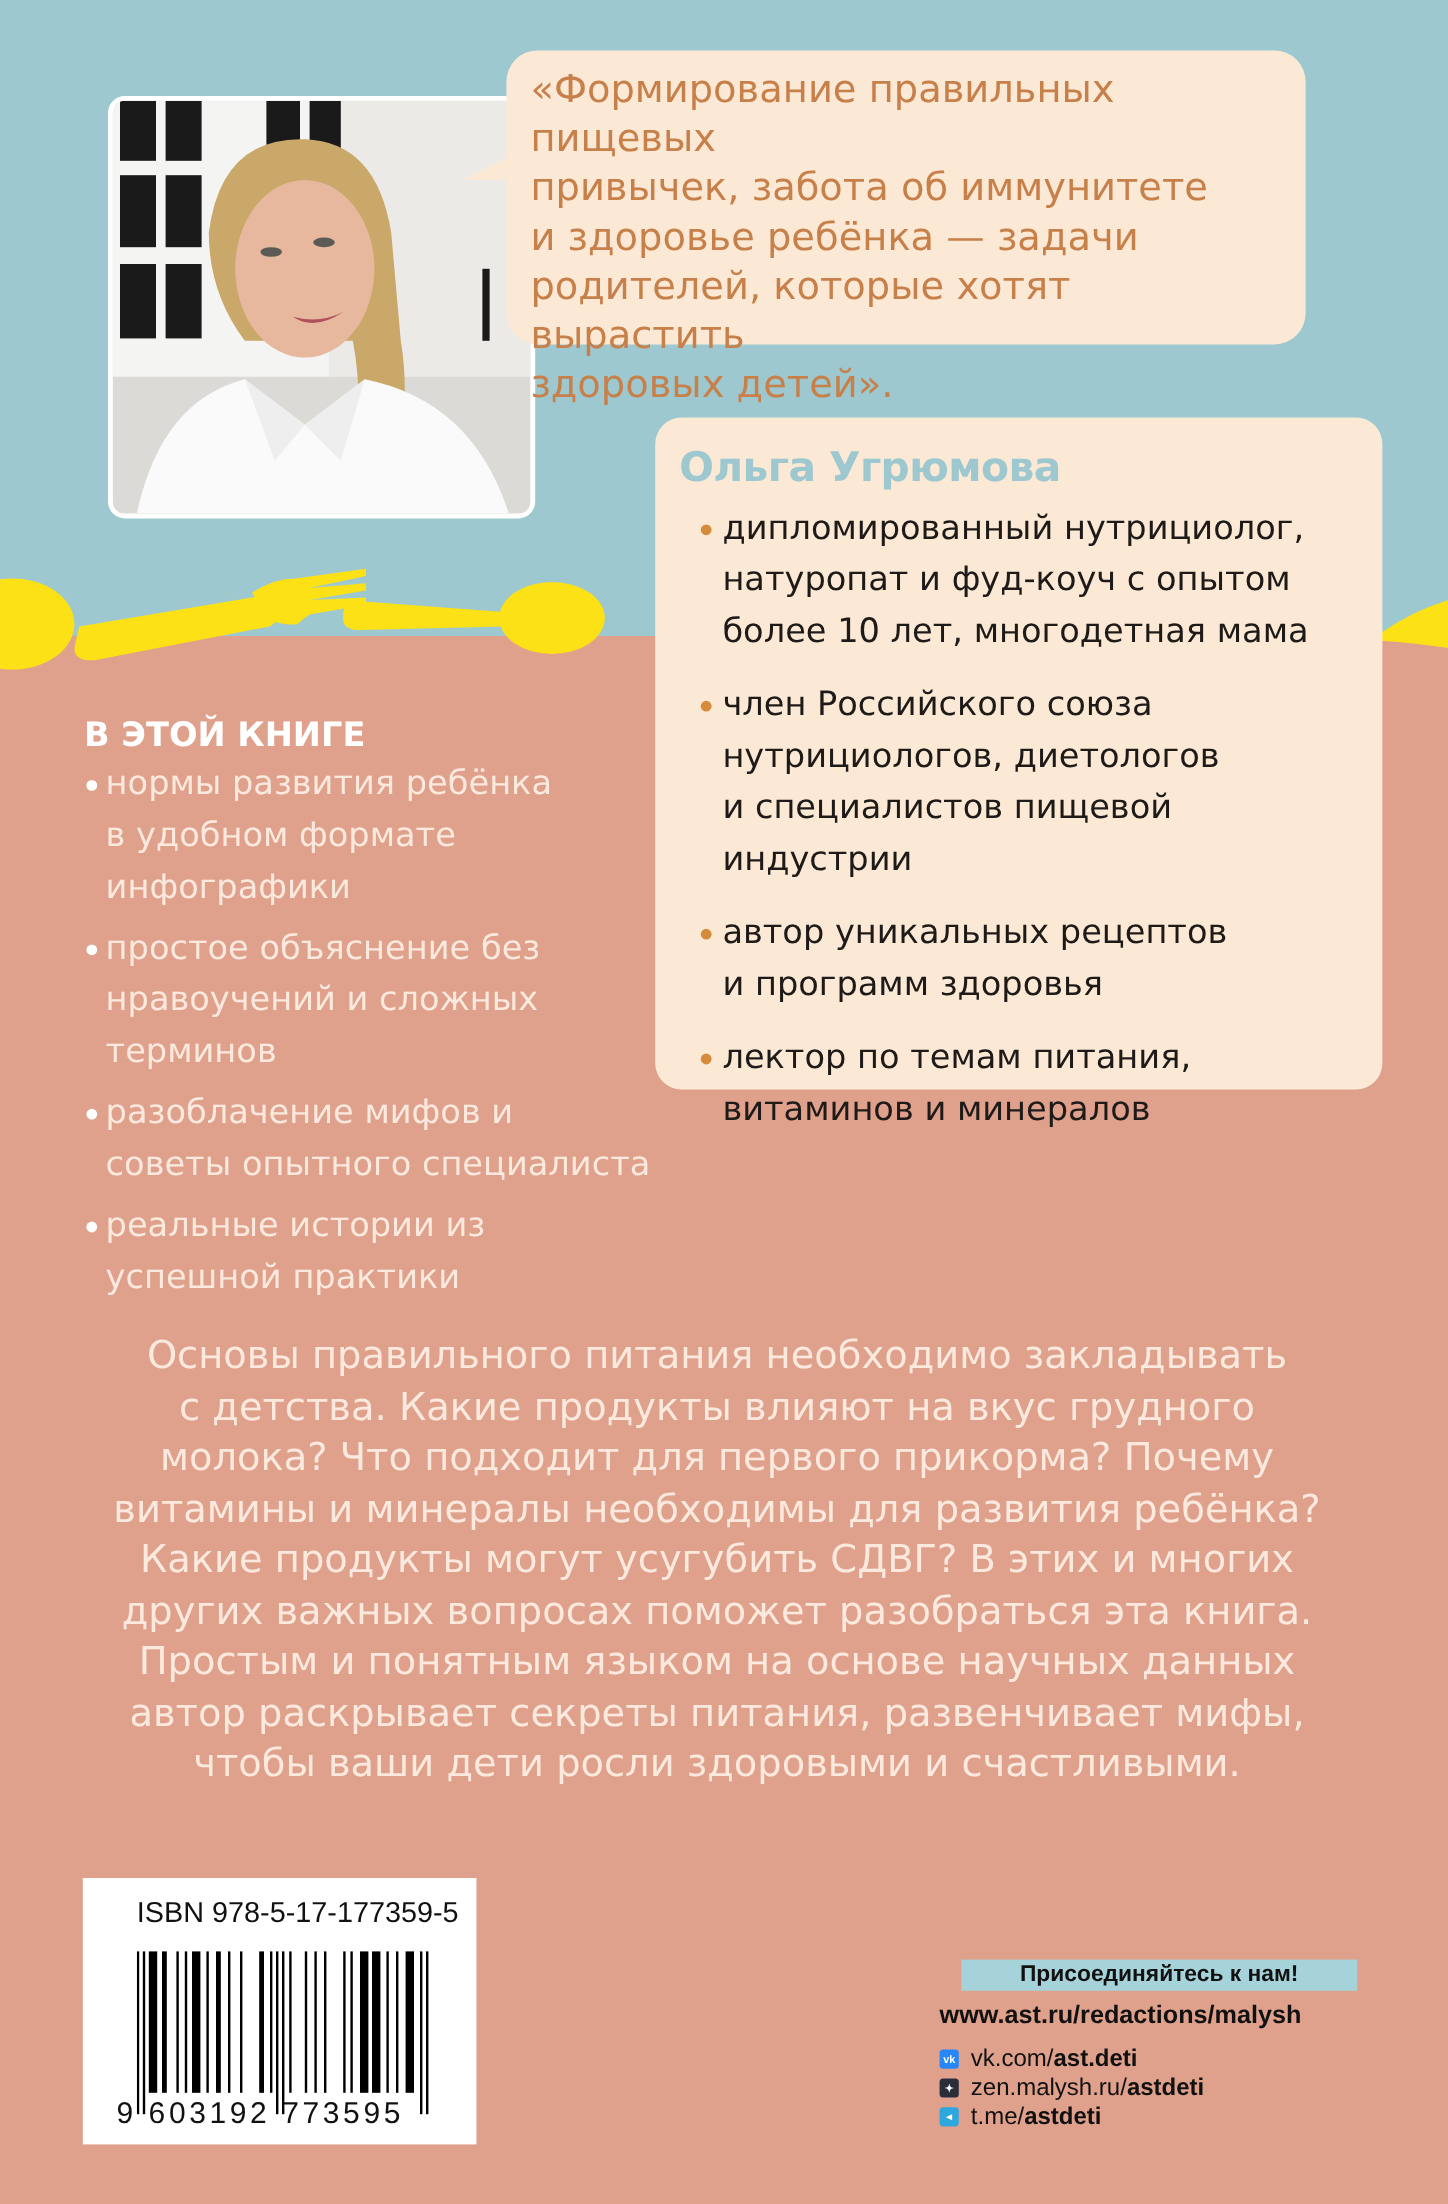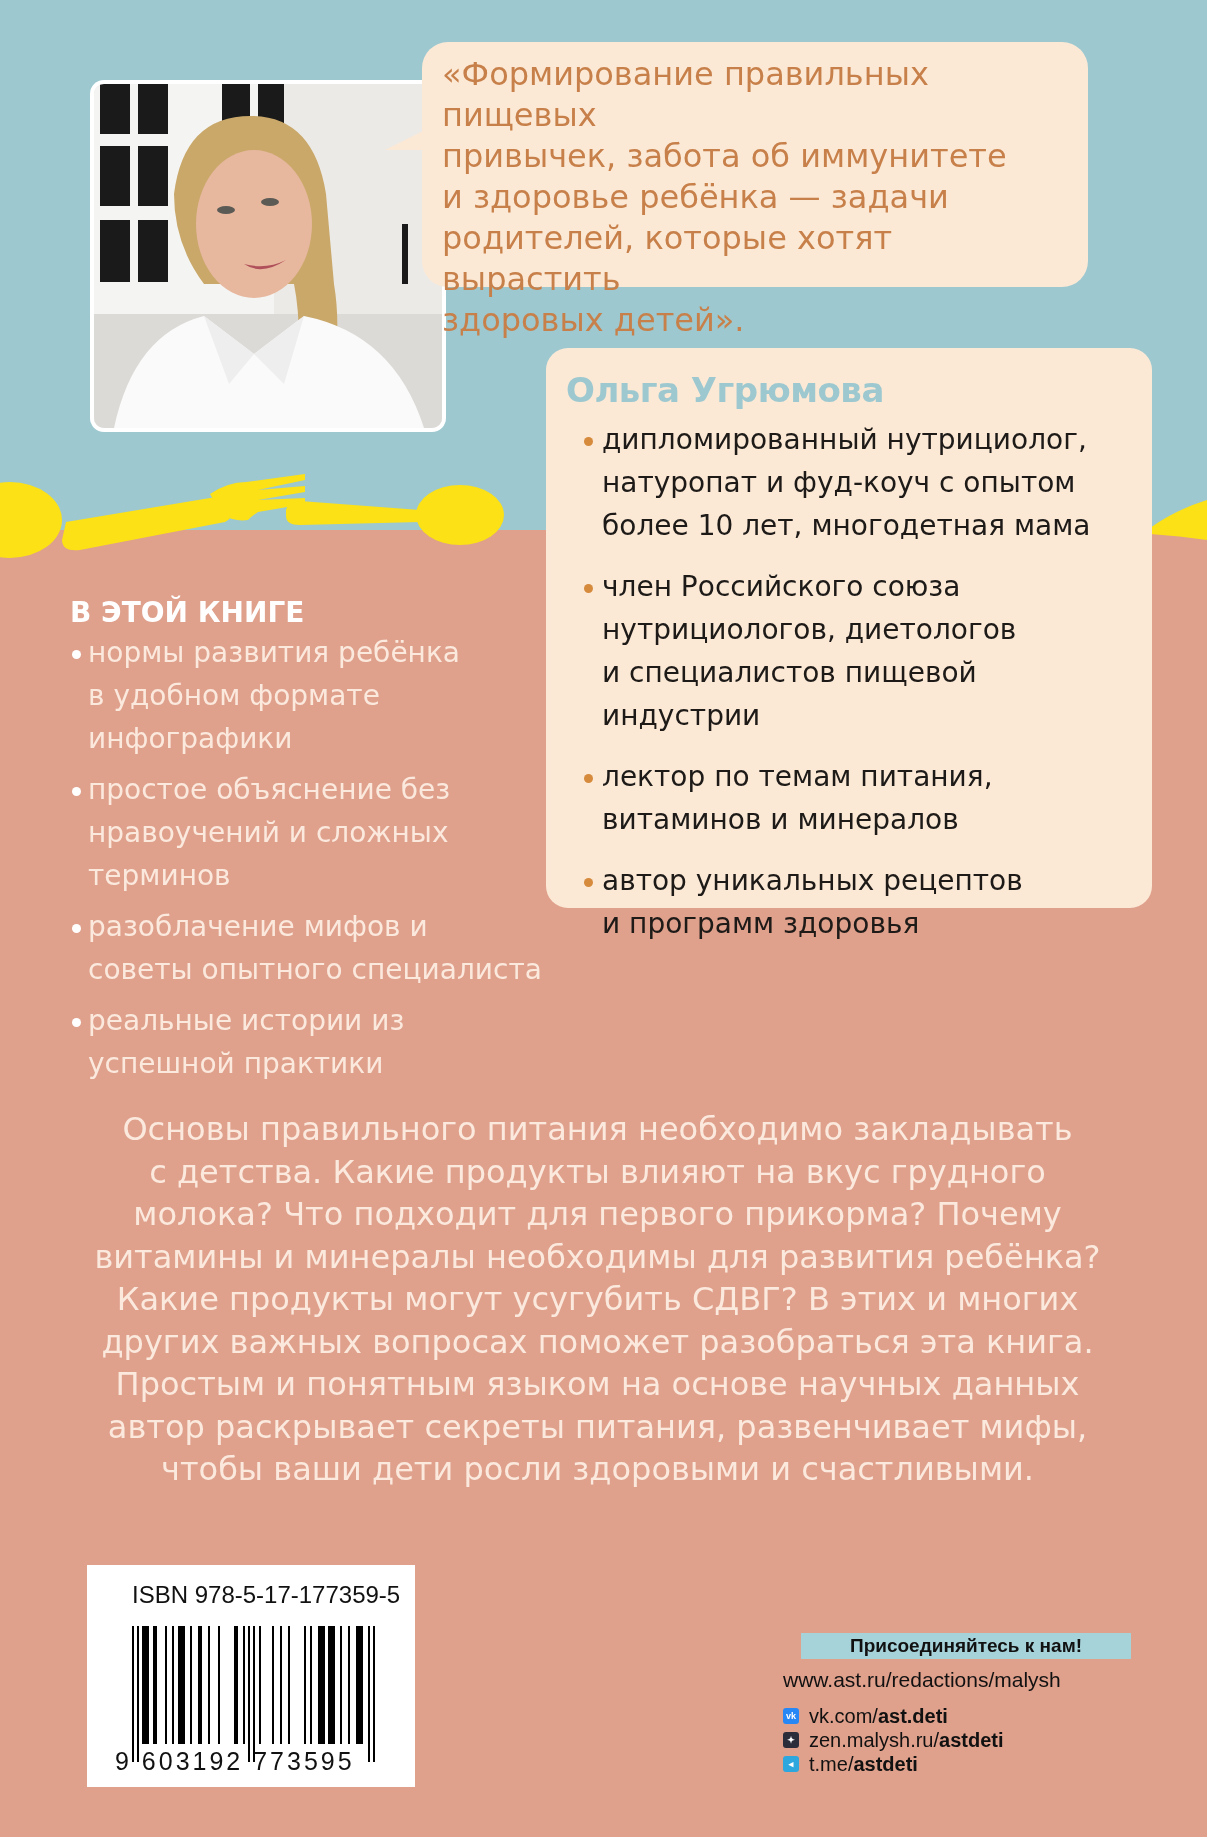--- a/index.html
+++ b/index.html
@@ -22,28 +22,28 @@
   .author-list .dot { position: absolute; left: 18px; top: 19px; width: 9px; height: 9px; border-radius: 50%; background: #d68a3c; }
 
   .book-section { position: absolute; left: 70px; top: 596px; width: 480px; }
   .book-heading { color: #ffffff; font-size: 28px; font-weight: bold; margin: 0 0 2px 0; }
   .book-list { list-style: none; margin: 0; padding: 0; }
   .book-list li { position: relative; padding-left: 18px; color: #fbe9de; font-size: 28px; line-height: 43px; margin-bottom: 8px; white-space: pre-line; }
   .book-list .dot { position: absolute; left: 2px; top: 19px; width: 9px; height: 9px; border-radius: 50%; background: #ffffff; }
 
   .description { position: absolute; left: 54px; top: 1108px; width: 1087px; text-align: center; color: #fbe9de; font-size: 32px; line-height: 42.5px; margin: 0; white-space: pre-line; }
 
-  .isbn-box { position: absolute; left: 87px; top: 1565px; width: 328px; height: 222px; background: #ffffff; box-sizing: border-box; }
+  .isbn-box { position: absolute; left: 69px; top: 1565px; width: 328px; height: 222px; background: #ffffff; box-sizing: border-box; }
   .isbn-text { position: absolute; left: 45px; top: 16px; font-family: "Liberation Sans", sans-serif; font-size: 24px; color: #111; margin: 0; }
   .barcode { position: absolute; left: 45px; top: 61px; width: 252px; height: 136px; }
   .barcode-digits { position: absolute; left: 28px; top: 182px; font-family: "Liberation Sans", sans-serif; font-size: 25px; color: #111; letter-spacing: 3px; margin: 0; }
 
   .social { position: absolute; left: 783px; top: 1633px; width: 340px; }
   .join-banner { display: block; width: 330px; margin-left: 18px; background: #a6d2d9; text-align: center; font-family: "Liberation Sans", sans-serif; font-weight: bold; font-size: 19px; padding: 2px 0; color: #111; }
-  .site-link { display: block; font-family: "Liberation Sans", sans-serif; font-weight: normal; font-size: 21px; color: #111; margin: 9px 0 12px 0; }
+  .site-link { display: block; font-family: "Liberation Sans", sans-serif; font-weight: bold; font-size: 21px; color: #111; margin: 9px 0 12px 0; }
   .soc-row { display: flex; align-items: center; height: 24px; font-family: "Liberation Sans", sans-serif; font-size: 20px; color: #111; }
   .soc-icon { width: 16px; height: 16px; border-radius: 3px; margin-right: 10px; display: inline-flex; align-items: center; justify-content: center; color: #fff; font-size: 9px; font-weight: bold; }
   .soc-row b { font-weight: bold; }
 </style>
 </head>
 <body>
 
 <div class="bg-top"></div>
 <div class="bg-bottom"></div>
 
@@ -106,24 +106,24 @@
 
 <div class="author-card">
   <h2 class="author-name">Ольга Угрюмова</h2>
   <ul class="author-list">
     <li><span class="dot"></span><span>дипломированный нутрициолог,
 натуропат и фуд-коуч с опытом
 более 10 лет, многодетная мама</span></li>
     <li><span class="dot"></span><span>член Российского союза
 нутрициологов, диетологов
 и специалистов пищевой индустрии</span></li>
+    <li><span class="dot"></span><span>автор уникальных рецептов
+и программ здоровья</span></li>
     <li><span class="dot"></span><span>лектор по темам питания,
 витаминов и минералов</span></li>
-    <li><span class="dot"></span><span>автор уникальных рецептов
-и программ здоровья</span></li>
   </ul>
 </div>
 
 <div class="book-section">
   <h3 class="book-heading">В ЭТОЙ КНИГЕ</h3>
   <ul class="book-list">
     <li><span class="dot"></span><span>нормы развития ребёнка
 в удобном формате
 инфографики</span></li>
     <li><span class="dot"></span><span>простое объяснение без

